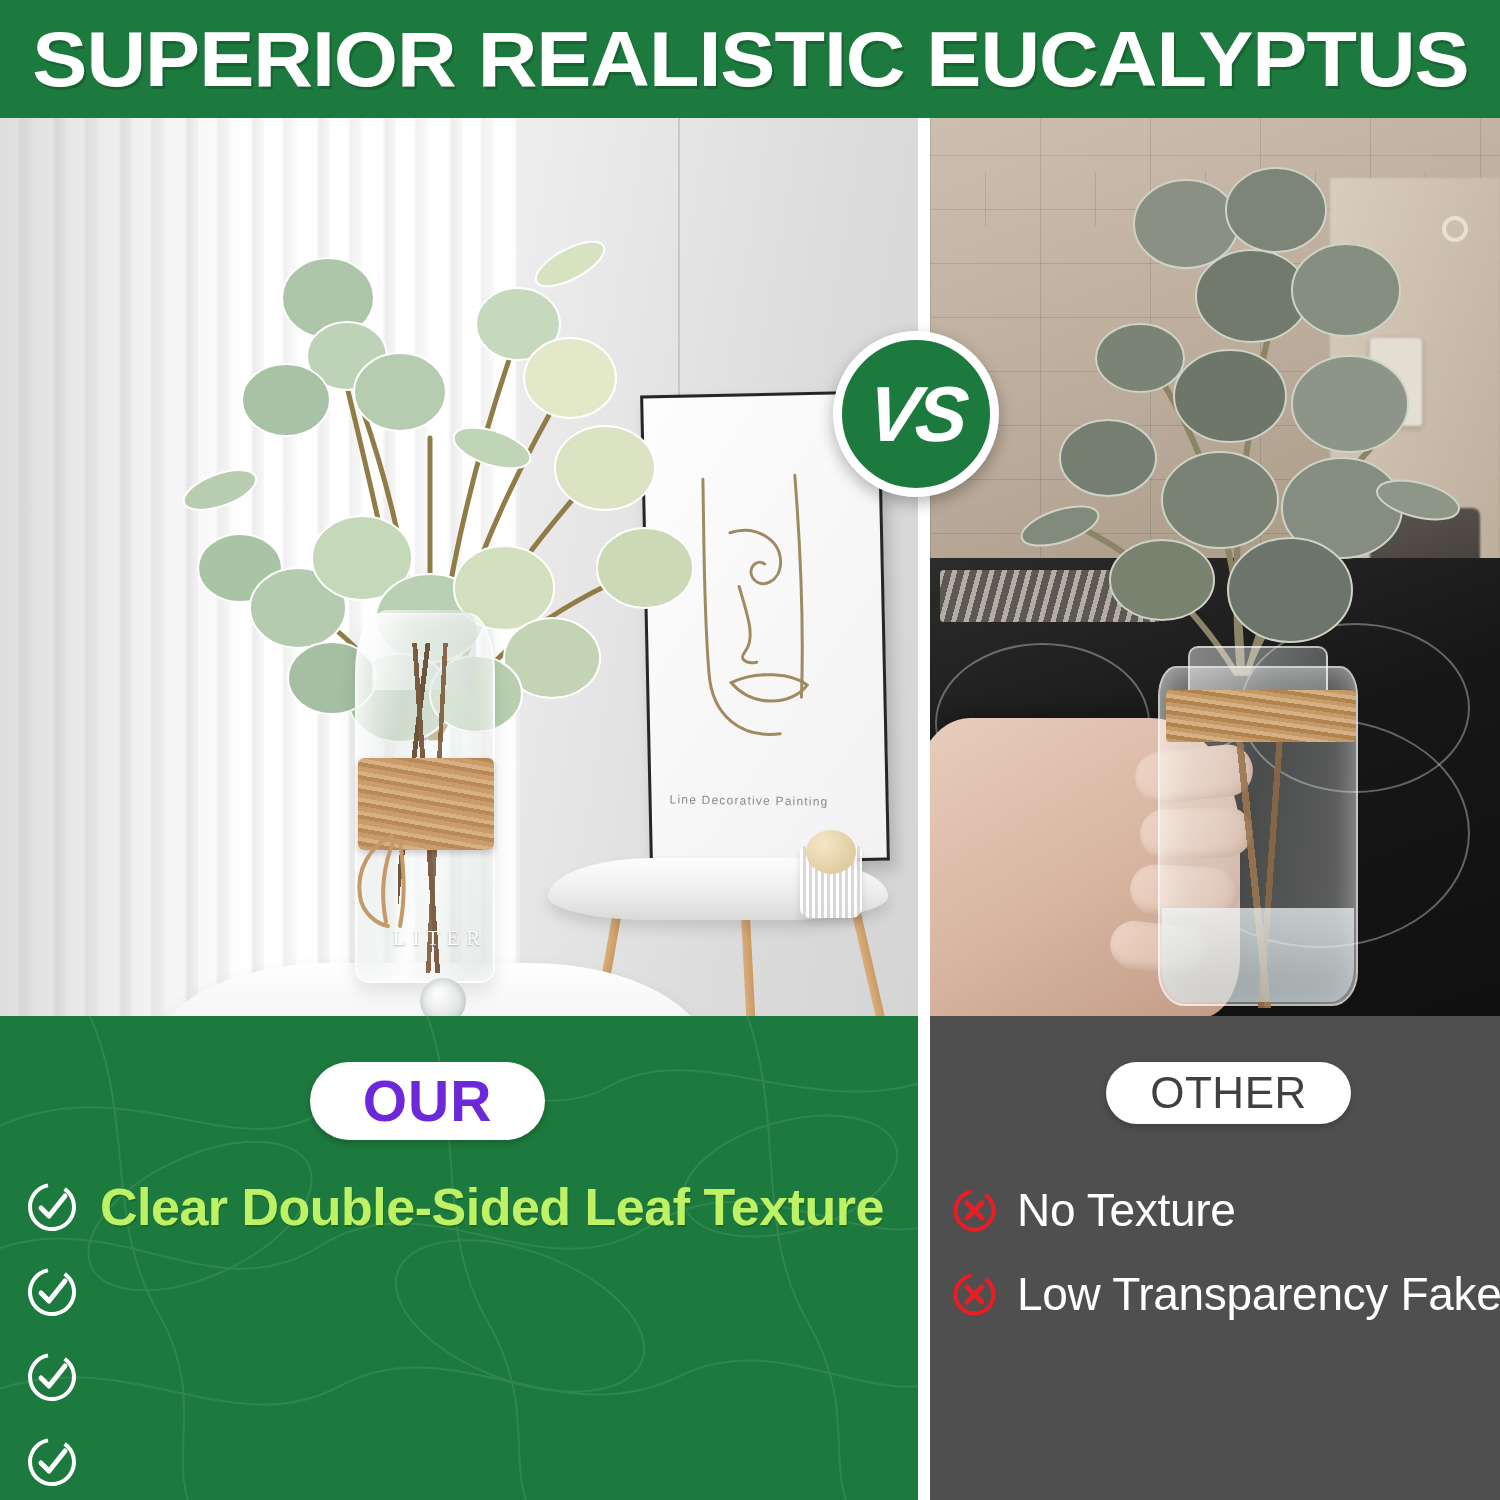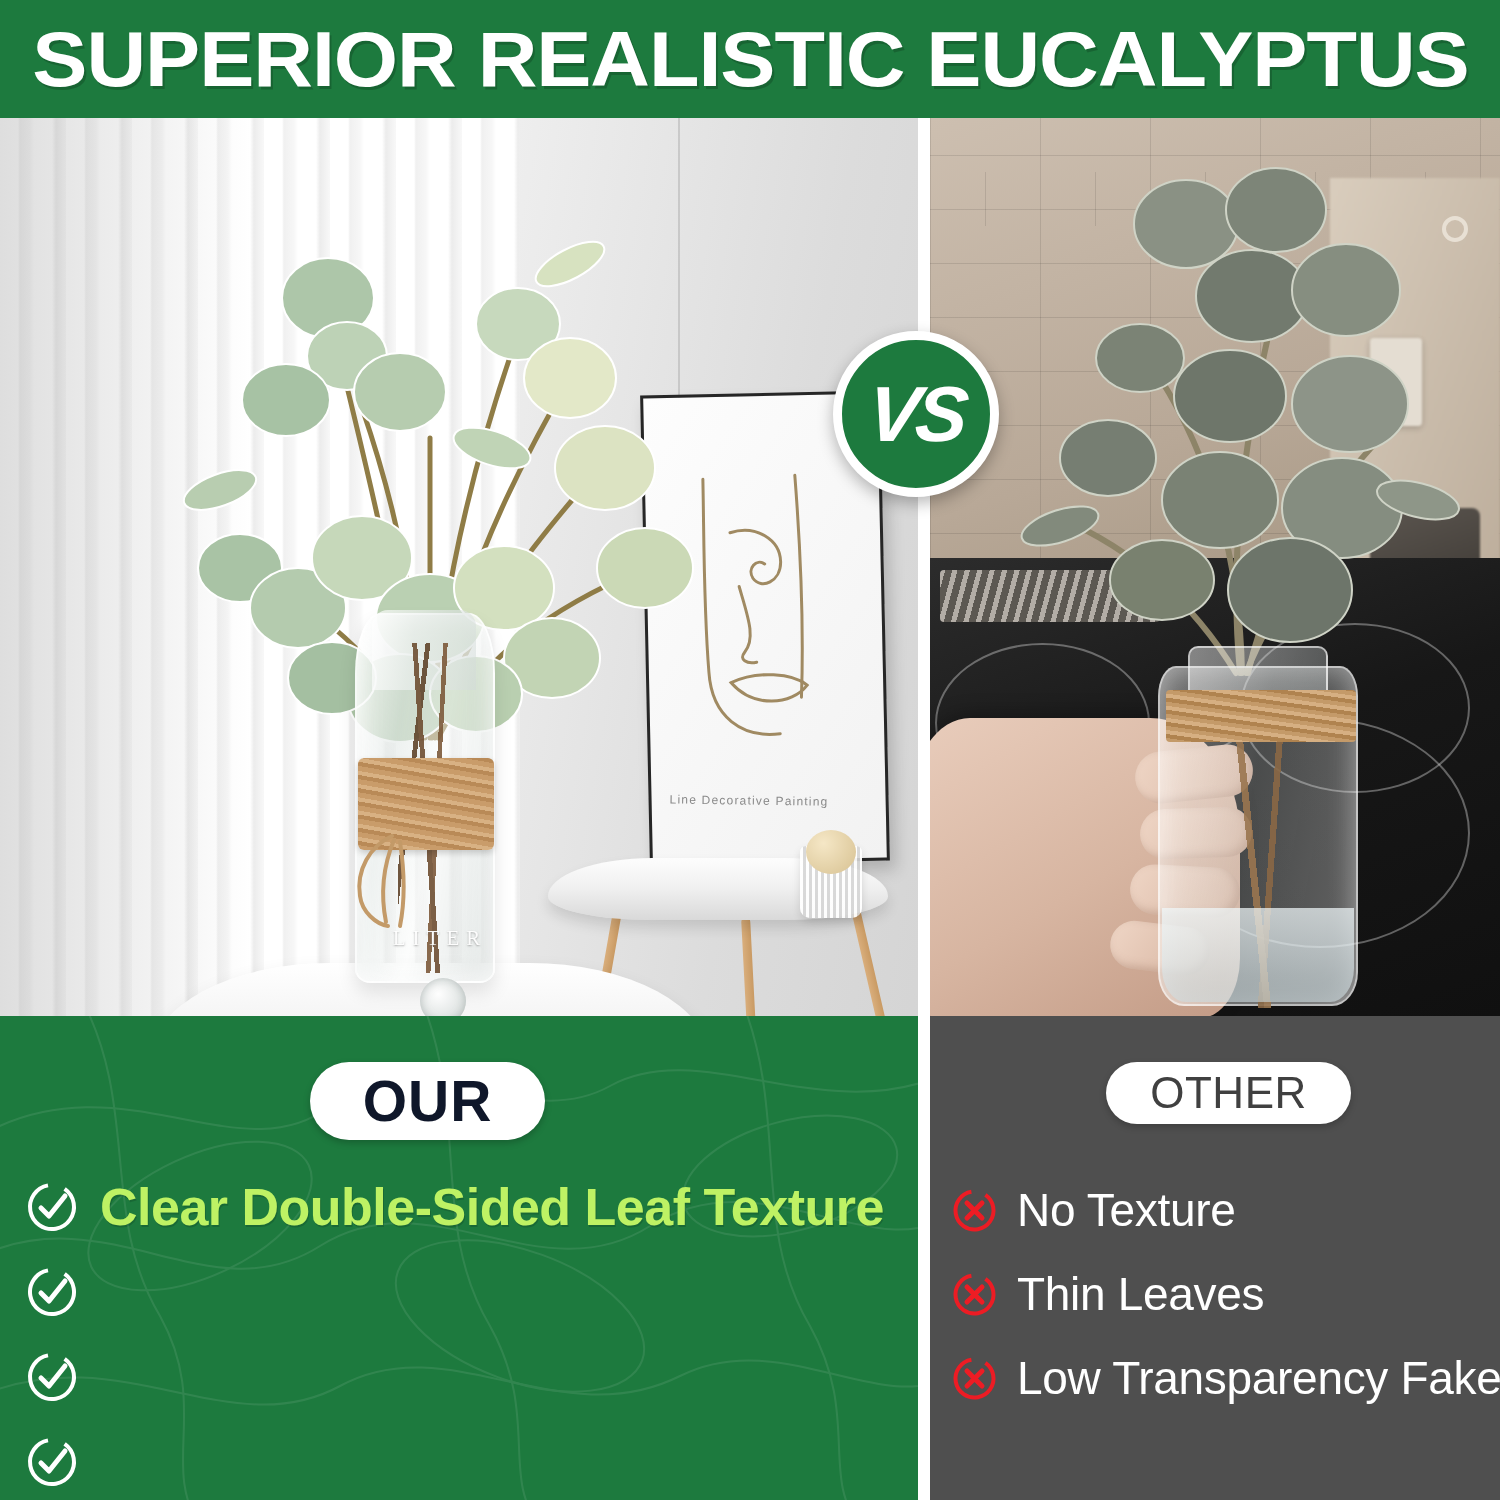--- a/index.html
+++ b/index.html
@@ -210,21 +210,21 @@
   .panel-gap   { left:918px; width:12px; height:484px; background:#fff; position:absolute; z-index:5; }
   .panel-other { left:930px; width:570px; background:#4f4f4f; }
 
   .leaf-watermark { position:absolute; inset:0; opacity:.085; }
 
   .pill { position:absolute; top:46px; background:#ffffff; border-radius:50px;
     display:flex; align-items:center; justify-content:center;
     box-shadow: 0 3px 7px rgba(0,0,0,.22); }
   .pill-our   { left:310px; width:235px; height:78px; }
   .pill-other { left:176px; width:245px; height:62px; }
-  .pill-our .pill-text   { color:#0f172a; font-size:57px; font-weight:bold; letter-spacing:1px; }
+  .pill-our .pill-text   { color:#6d28d9; font-size:57px; font-weight:bold; letter-spacing:1px; }
   .pill-other .pill-text { color:#404040; font-size:44px; letter-spacing:.5px; }
 
   .list { position:absolute; left:0; right:0; }
   .list-our   { top:148px; left:26px; }
   .list-other { top:152px; left:22px; }
 
   .row { display:flex; align-items:center; }
   .row-our   { height:85px; }
   .row-other { height:84px; }
 
@@ -469,27 +469,18 @@
           </span>
           <span class="label">No Texture</span>
         </div>
         <div class="row row-other">
           <span class="ico ico-x">
             <svg viewBox="0 0 45 45">
                 <circle cx="22.5" cy="22.5" r="19" fill="none" stroke="#ed1c24" stroke-width="4" stroke-dasharray="104 16" transform="rotate(-55 22.5 22.5)"></circle>
                 <path d="M15 15 L30 30 M30 15 L15 30" stroke="#ed1c24" stroke-width="5" stroke-linecap="round"></path>
               </svg>
           </span>
-          <span class="label">Thin Leaves</span>
-        </div>
-        <div class="row row-other">
-          <span class="ico ico-x">
-            <svg viewBox="0 0 45 45">
-                <circle cx="22.5" cy="22.5" r="19" fill="none" stroke="#ed1c24" stroke-width="4" stroke-dasharray="104 16" transform="rotate(-55 22.5 22.5)"></circle>
-                <path d="M15 15 L30 30 M30 15 L15 30" stroke="#ed1c24" stroke-width="5" stroke-linecap="round"></path>
-              </svg>
-          </span>
           <span class="label">Low Transparency Fake</span>
         </div>
       </div>
     </div>
   </div>
 </div>
 
 </body></html>

